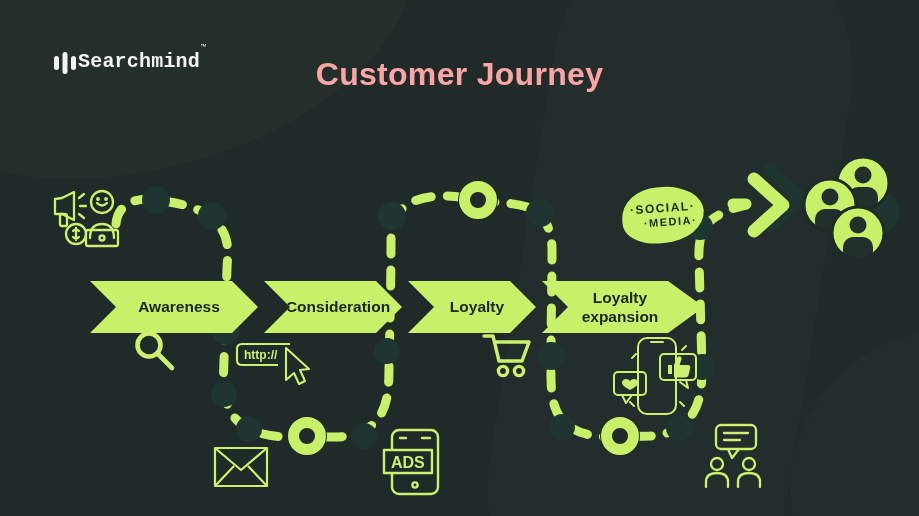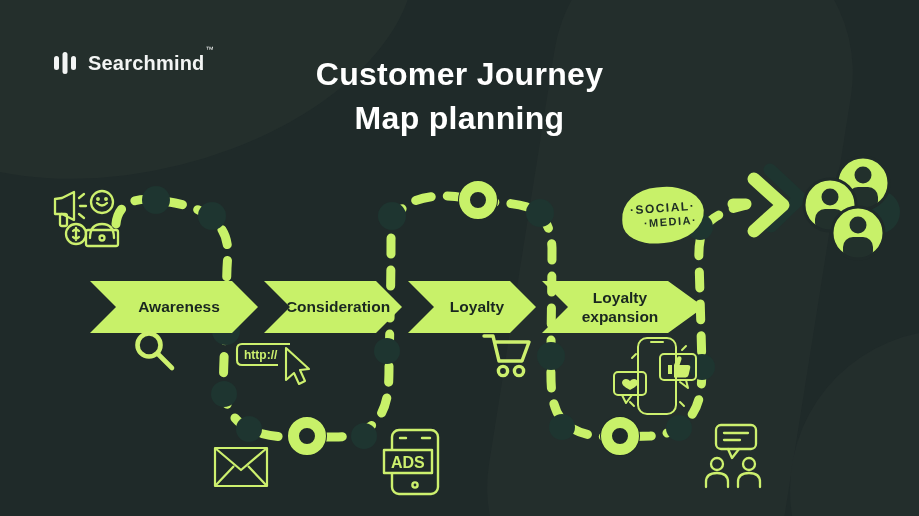--- a/index.html
+++ b/index.html
@@ -8,26 +8,26 @@
     background:#1f2a29;
     font-family:"Liberation Sans", sans-serif;
   }
   
   .swirl{position:absolute;pointer-events:none;}
   .swirl1{left:-140px;top:-160px;width:560px;height:330px;background:#283330;opacity:.55;border-radius:50%;transform:rotate(-14deg);}
   .swirl2{left:520px;top:-80px;width:300px;height:720px;background:#273230;opacity:.5;border-radius:180px;transform:rotate(9deg);}
   .swirl3{left:790px;top:330px;width:320px;height:320px;background:#273230;opacity:.5;border-radius:50%;}
 
   
-  .logo{position:absolute;left:52px;top:50px;display:flex;align-items:center;gap:10px;}
+  .logo{position:absolute;left:52px;top:50px;display:flex;font-family:Liberation Mono, monospace;}
   .logo-name{color:#f3f5f4;font-size:20px;font-weight:600;letter-spacing:.2px;}
   .logo-tm{color:#f3f5f4;font-size:8px;vertical-align:top;position:relative;top:-7px;left:1px;}
 
   
-  .title{position:absolute;left:0;top:52px;width:919px;text-align:center;color:#ffffff;
+  .title{position:absolute;left:0;top:52px;width:919px;text-align:center;color:#fca5a5;
          font-size:32px;font-weight:bold;line-height:1.38;letter-spacing:.3px;}
 
   
   .journey{position:absolute;left:0;top:0;}
 
   
   .banner{position:absolute;left:90px;top:261px;height:52px;display:flex;gap:6px;margin-top:20px;}
   .stage{height:52px;background:#c8f169;display:flex;align-items:center;justify-content:center;
          color:#1a2720;font-weight:bold;font-size:15.5px;text-align:center;line-height:1.25;
          clip-path:polygon(0 0, calc(100% - 26px) 0, 100% 50%, calc(100% - 26px) 100%, 0 100%, 26px 50%);
@@ -153,21 +153,20 @@
       <rect x="10.5" y="2" width="5" height="22" rx="2.5"></rect>
       <rect x="19" y="6" width="5" height="14" rx="2.5"></rect>
     </svg>
     <div>
       <span class="logo-name">Searchmind</span><span class="logo-tm">™</span>
     </div>
   </div>
 
   <div class="title">
     <div>Customer Journey</div>
-    <div>Map planning</div>
   </div>
 
   <div class="banner">
     <div class="stage w1">
         <span>Awareness</span>
       </div>
     <div class="stage w2">
         <span>Consideration</span>
       </div>
     <div class="stage w3">

